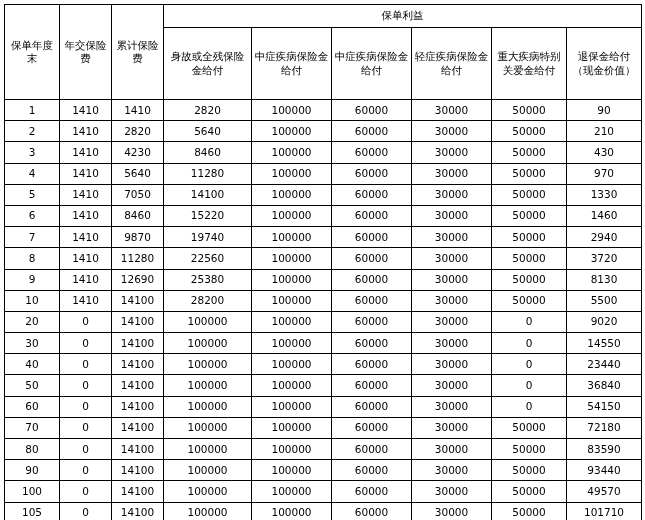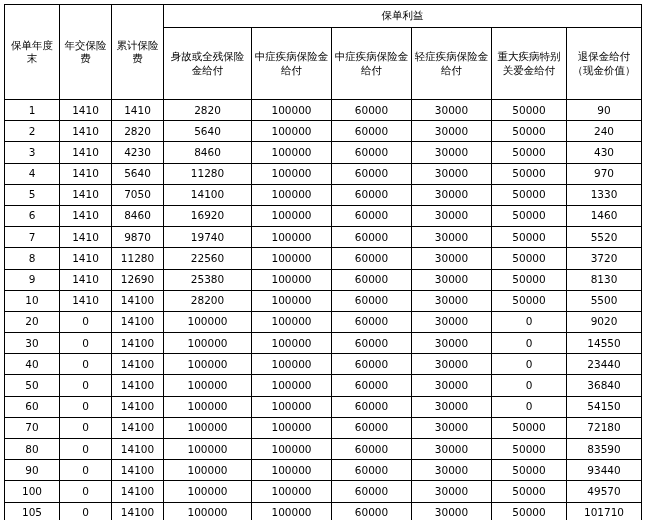--- a/index.html
+++ b/index.html
@@ -109,21 +109,21 @@
         </tr>
         <tr>
           <td>2</td>
           <td>1410</td>
           <td>2820</td>
           <td>5640</td>
           <td>100000</td>
           <td>60000</td>
           <td>30000</td>
           <td>50000</td>
-          <td>240</td>
+          <td>210</td>
         </tr>
         <tr>
           <td>3</td>
           <td>1410</td>
           <td>4230</td>
           <td>8460</td>
           <td>100000</td>
           <td>60000</td>
           <td>30000</td>
           <td>50000</td>
@@ -148,37 +148,37 @@
           <td>100000</td>
           <td>60000</td>
           <td>30000</td>
           <td>50000</td>
           <td>1330</td>
         </tr>
         <tr>
           <td>6</td>
           <td>1410</td>
           <td>8460</td>
-          <td>16920</td>
+          <td>15220</td>
           <td>100000</td>
           <td>60000</td>
           <td>30000</td>
           <td>50000</td>
           <td>1460</td>
         </tr>
         <tr>
           <td>7</td>
           <td>1410</td>
           <td>9870</td>
           <td>19740</td>
           <td>100000</td>
           <td>60000</td>
           <td>30000</td>
           <td>50000</td>
-          <td>5520</td>
+          <td>2940</td>
         </tr>
         <tr>
           <td>8</td>
           <td>1410</td>
           <td>11280</td>
           <td>22560</td>
           <td>100000</td>
           <td>60000</td>
           <td>30000</td>
           <td>50000</td>

